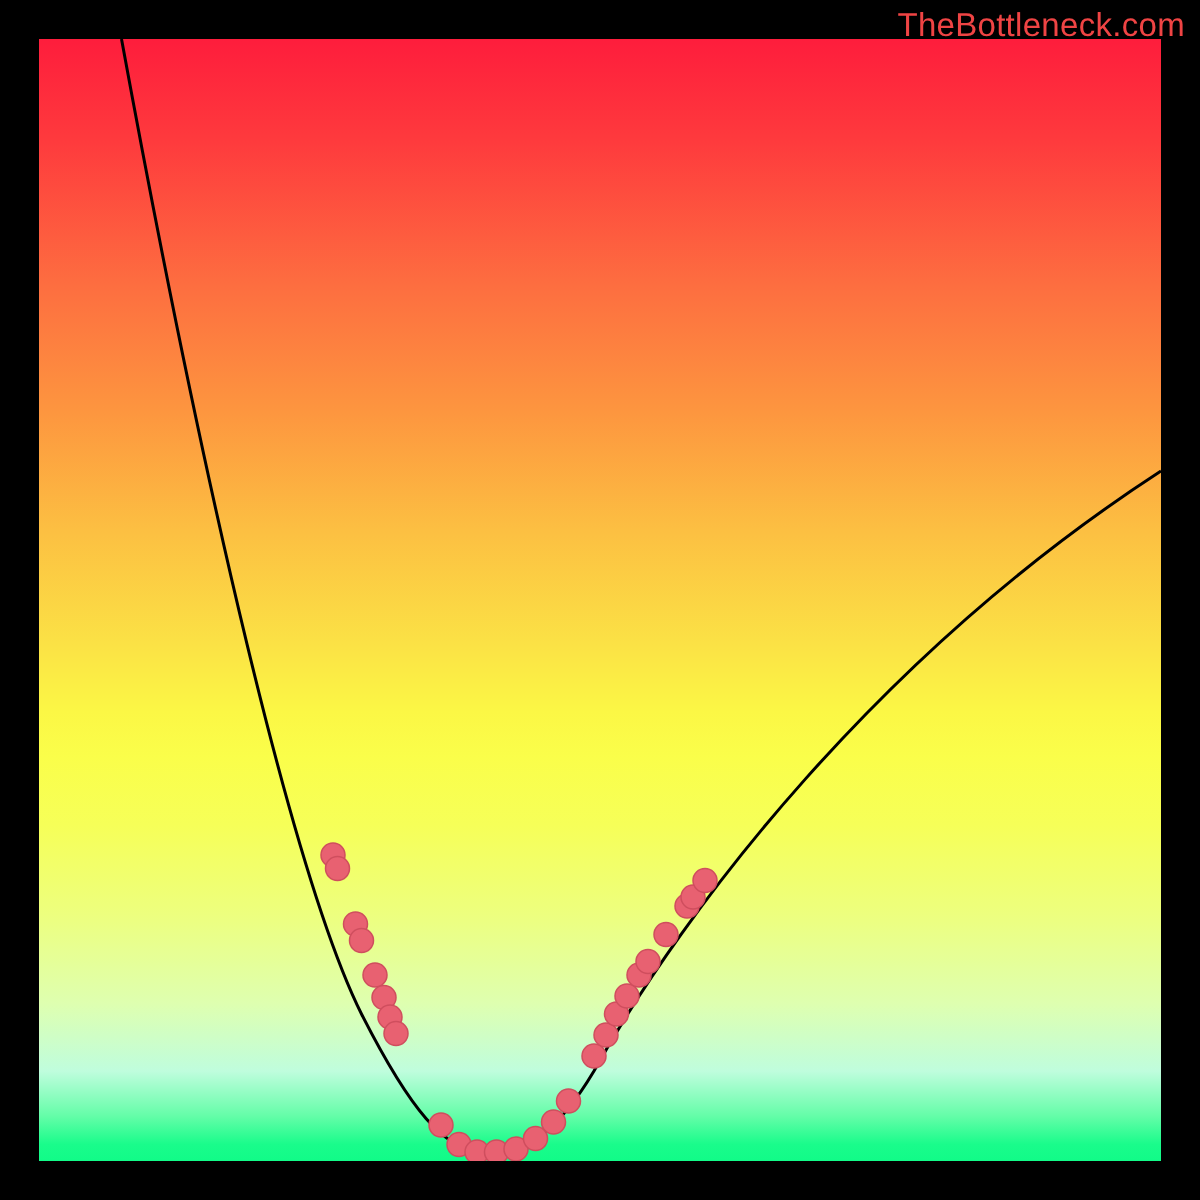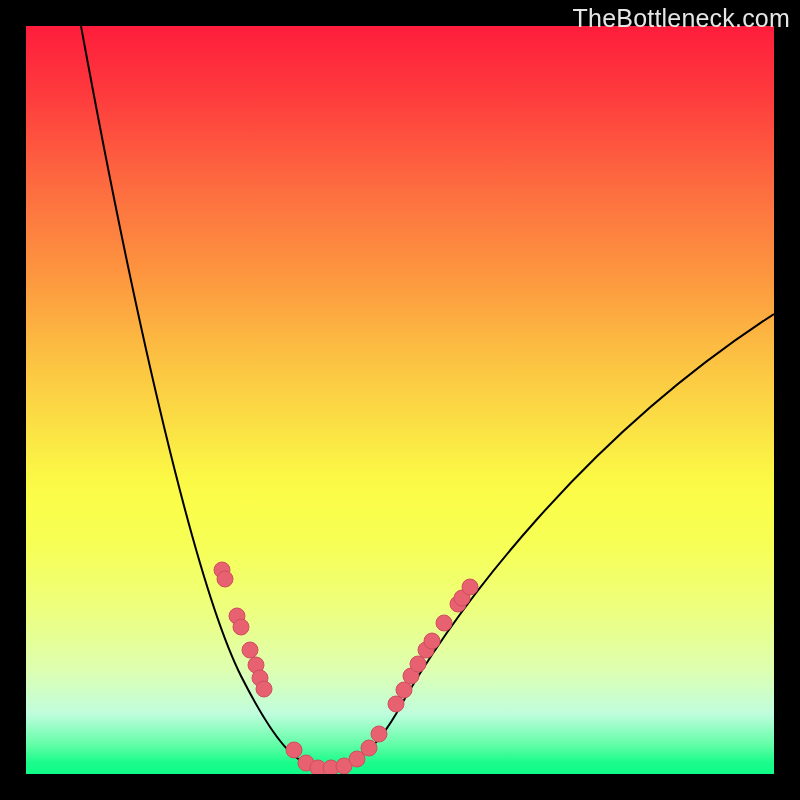--- a/index.html
+++ b/index.html
@@ -32,22 +32,22 @@
       #bffddd 92%,
       #64fda8 96%,
       #1afc8b 98.5%,
       #11fb88 100%
     );
   }
   .watermark {
     position: absolute;
     top: 4px;
     right: 10px;
-    color: #e5e5e5;
-    font-size: 25px;
+    color: #ef4444;
+    font-size: 22px;
     font-weight: 400;
     letter-spacing: 0.2px;
     z-index: 50;
   }
   svg.overlay {
     position: absolute;
     left: 0;
     top: 0;
     width: 748px;
     height: 748px;

